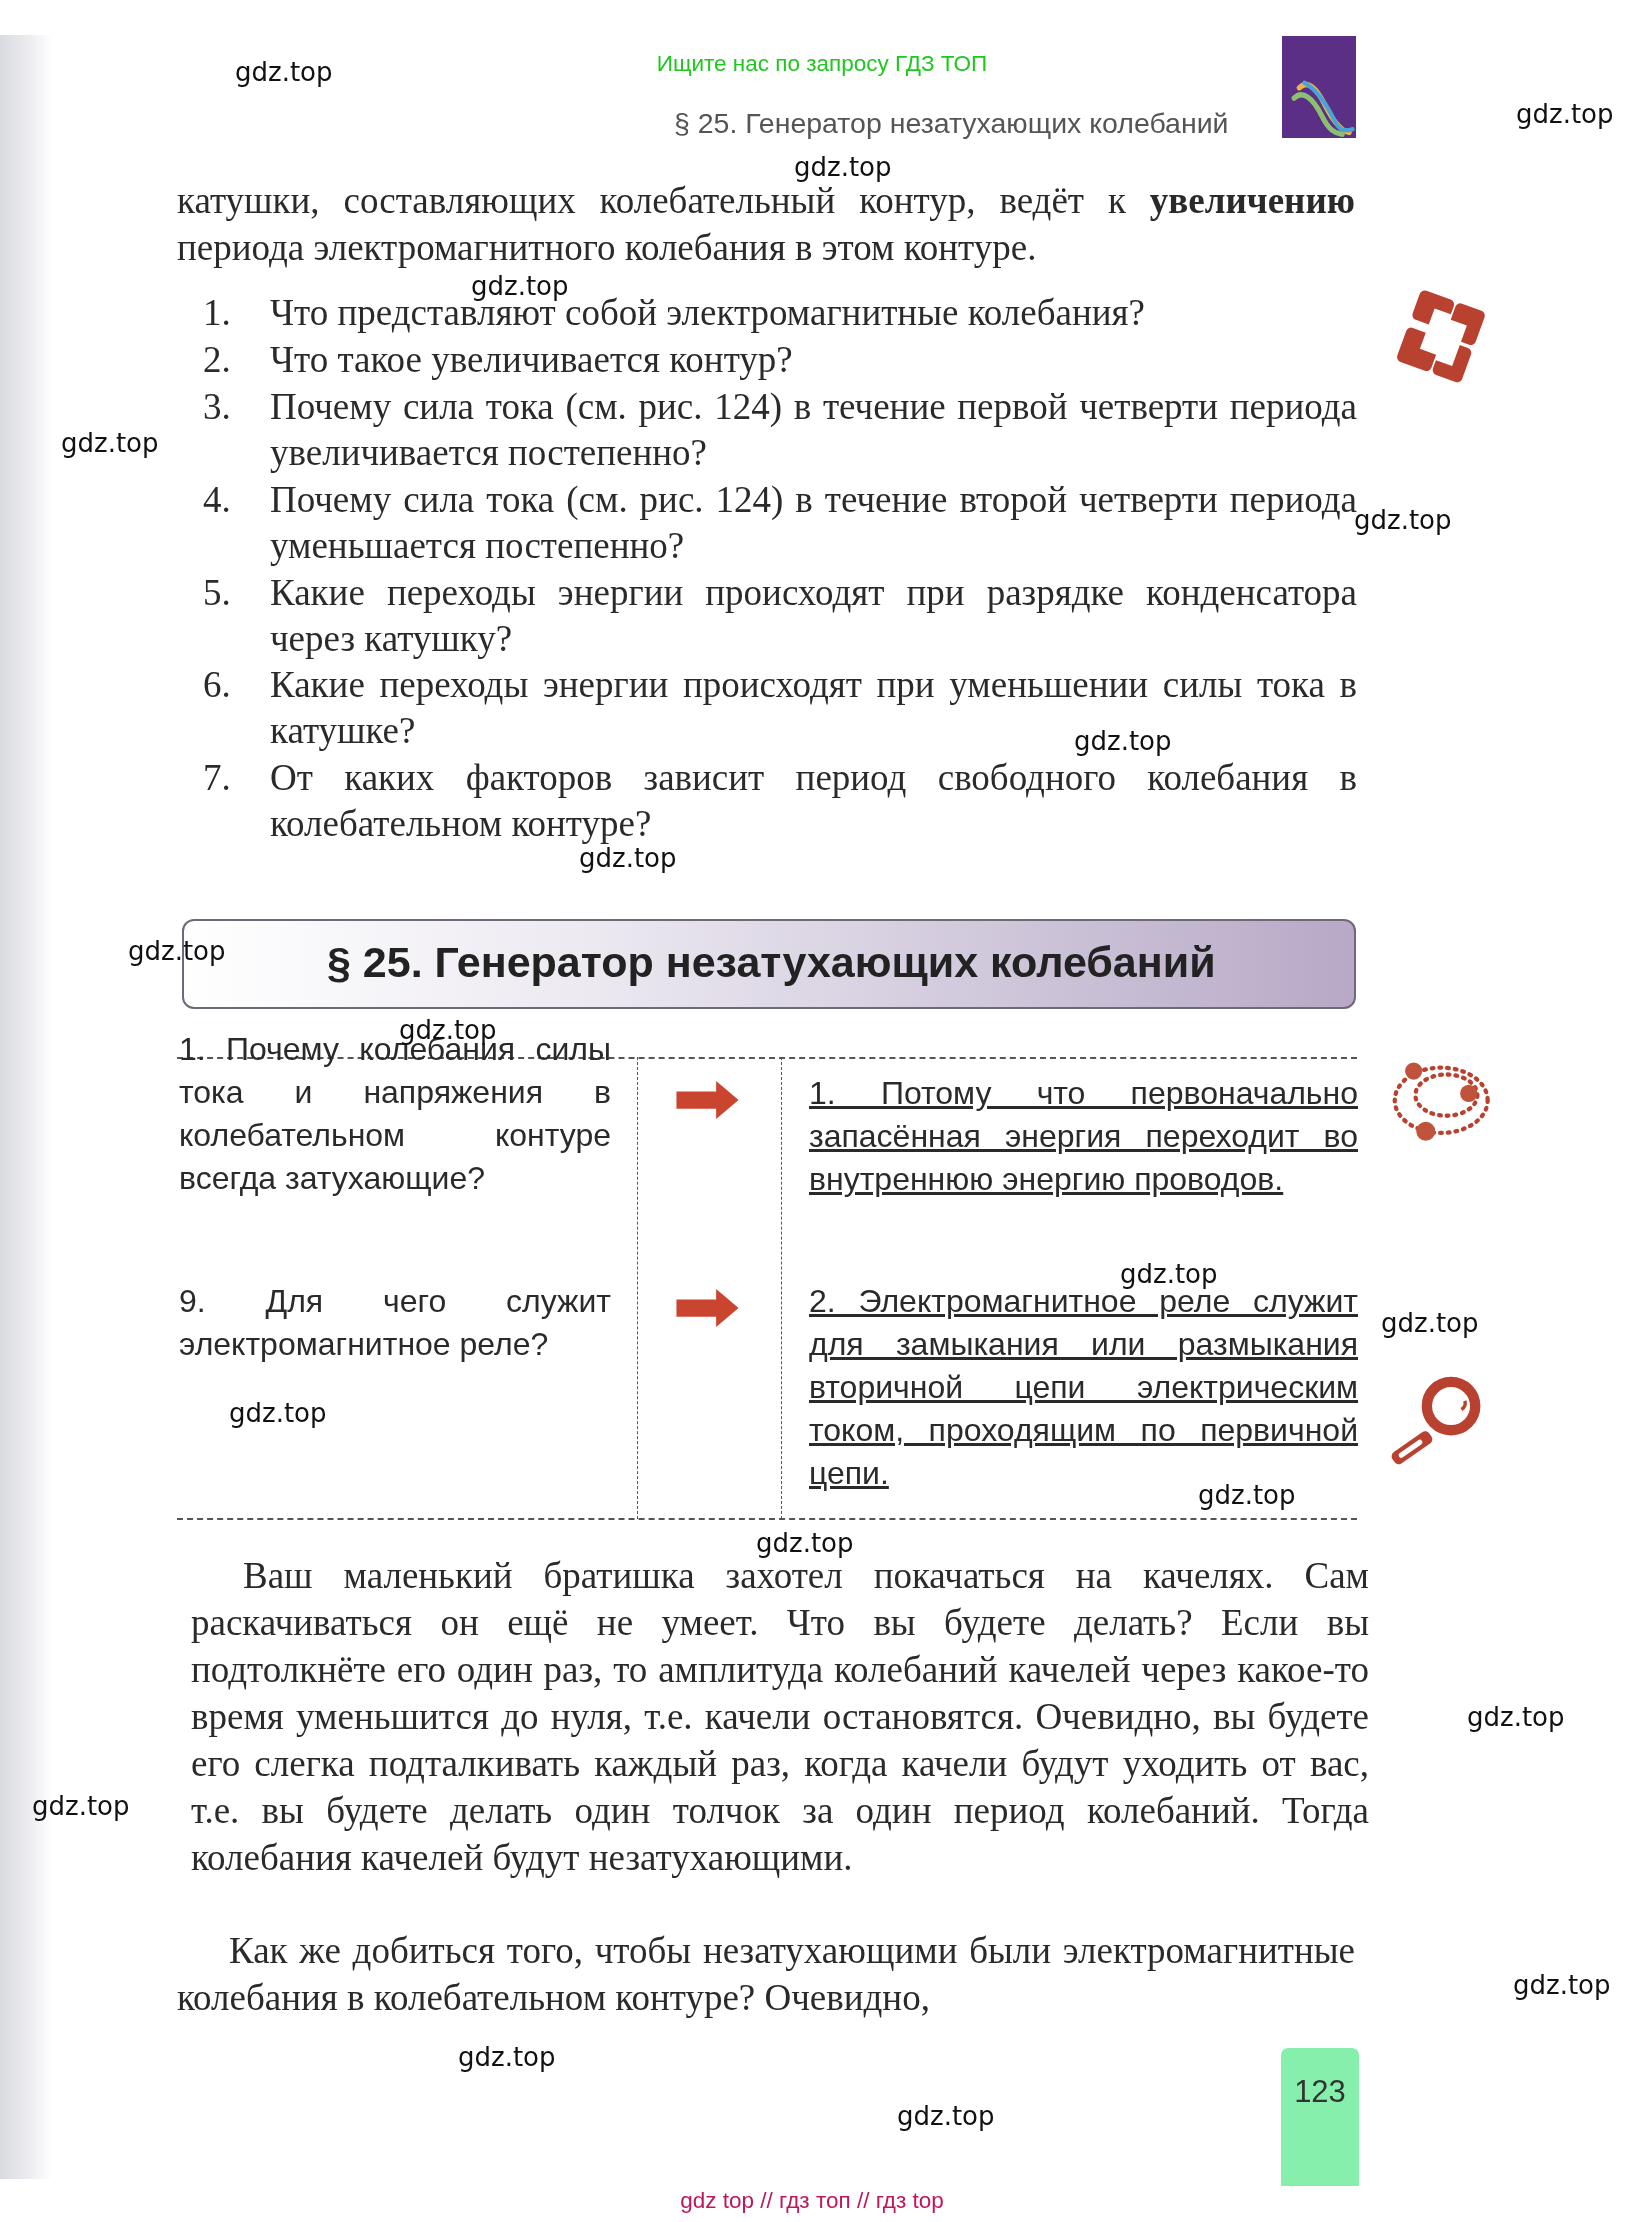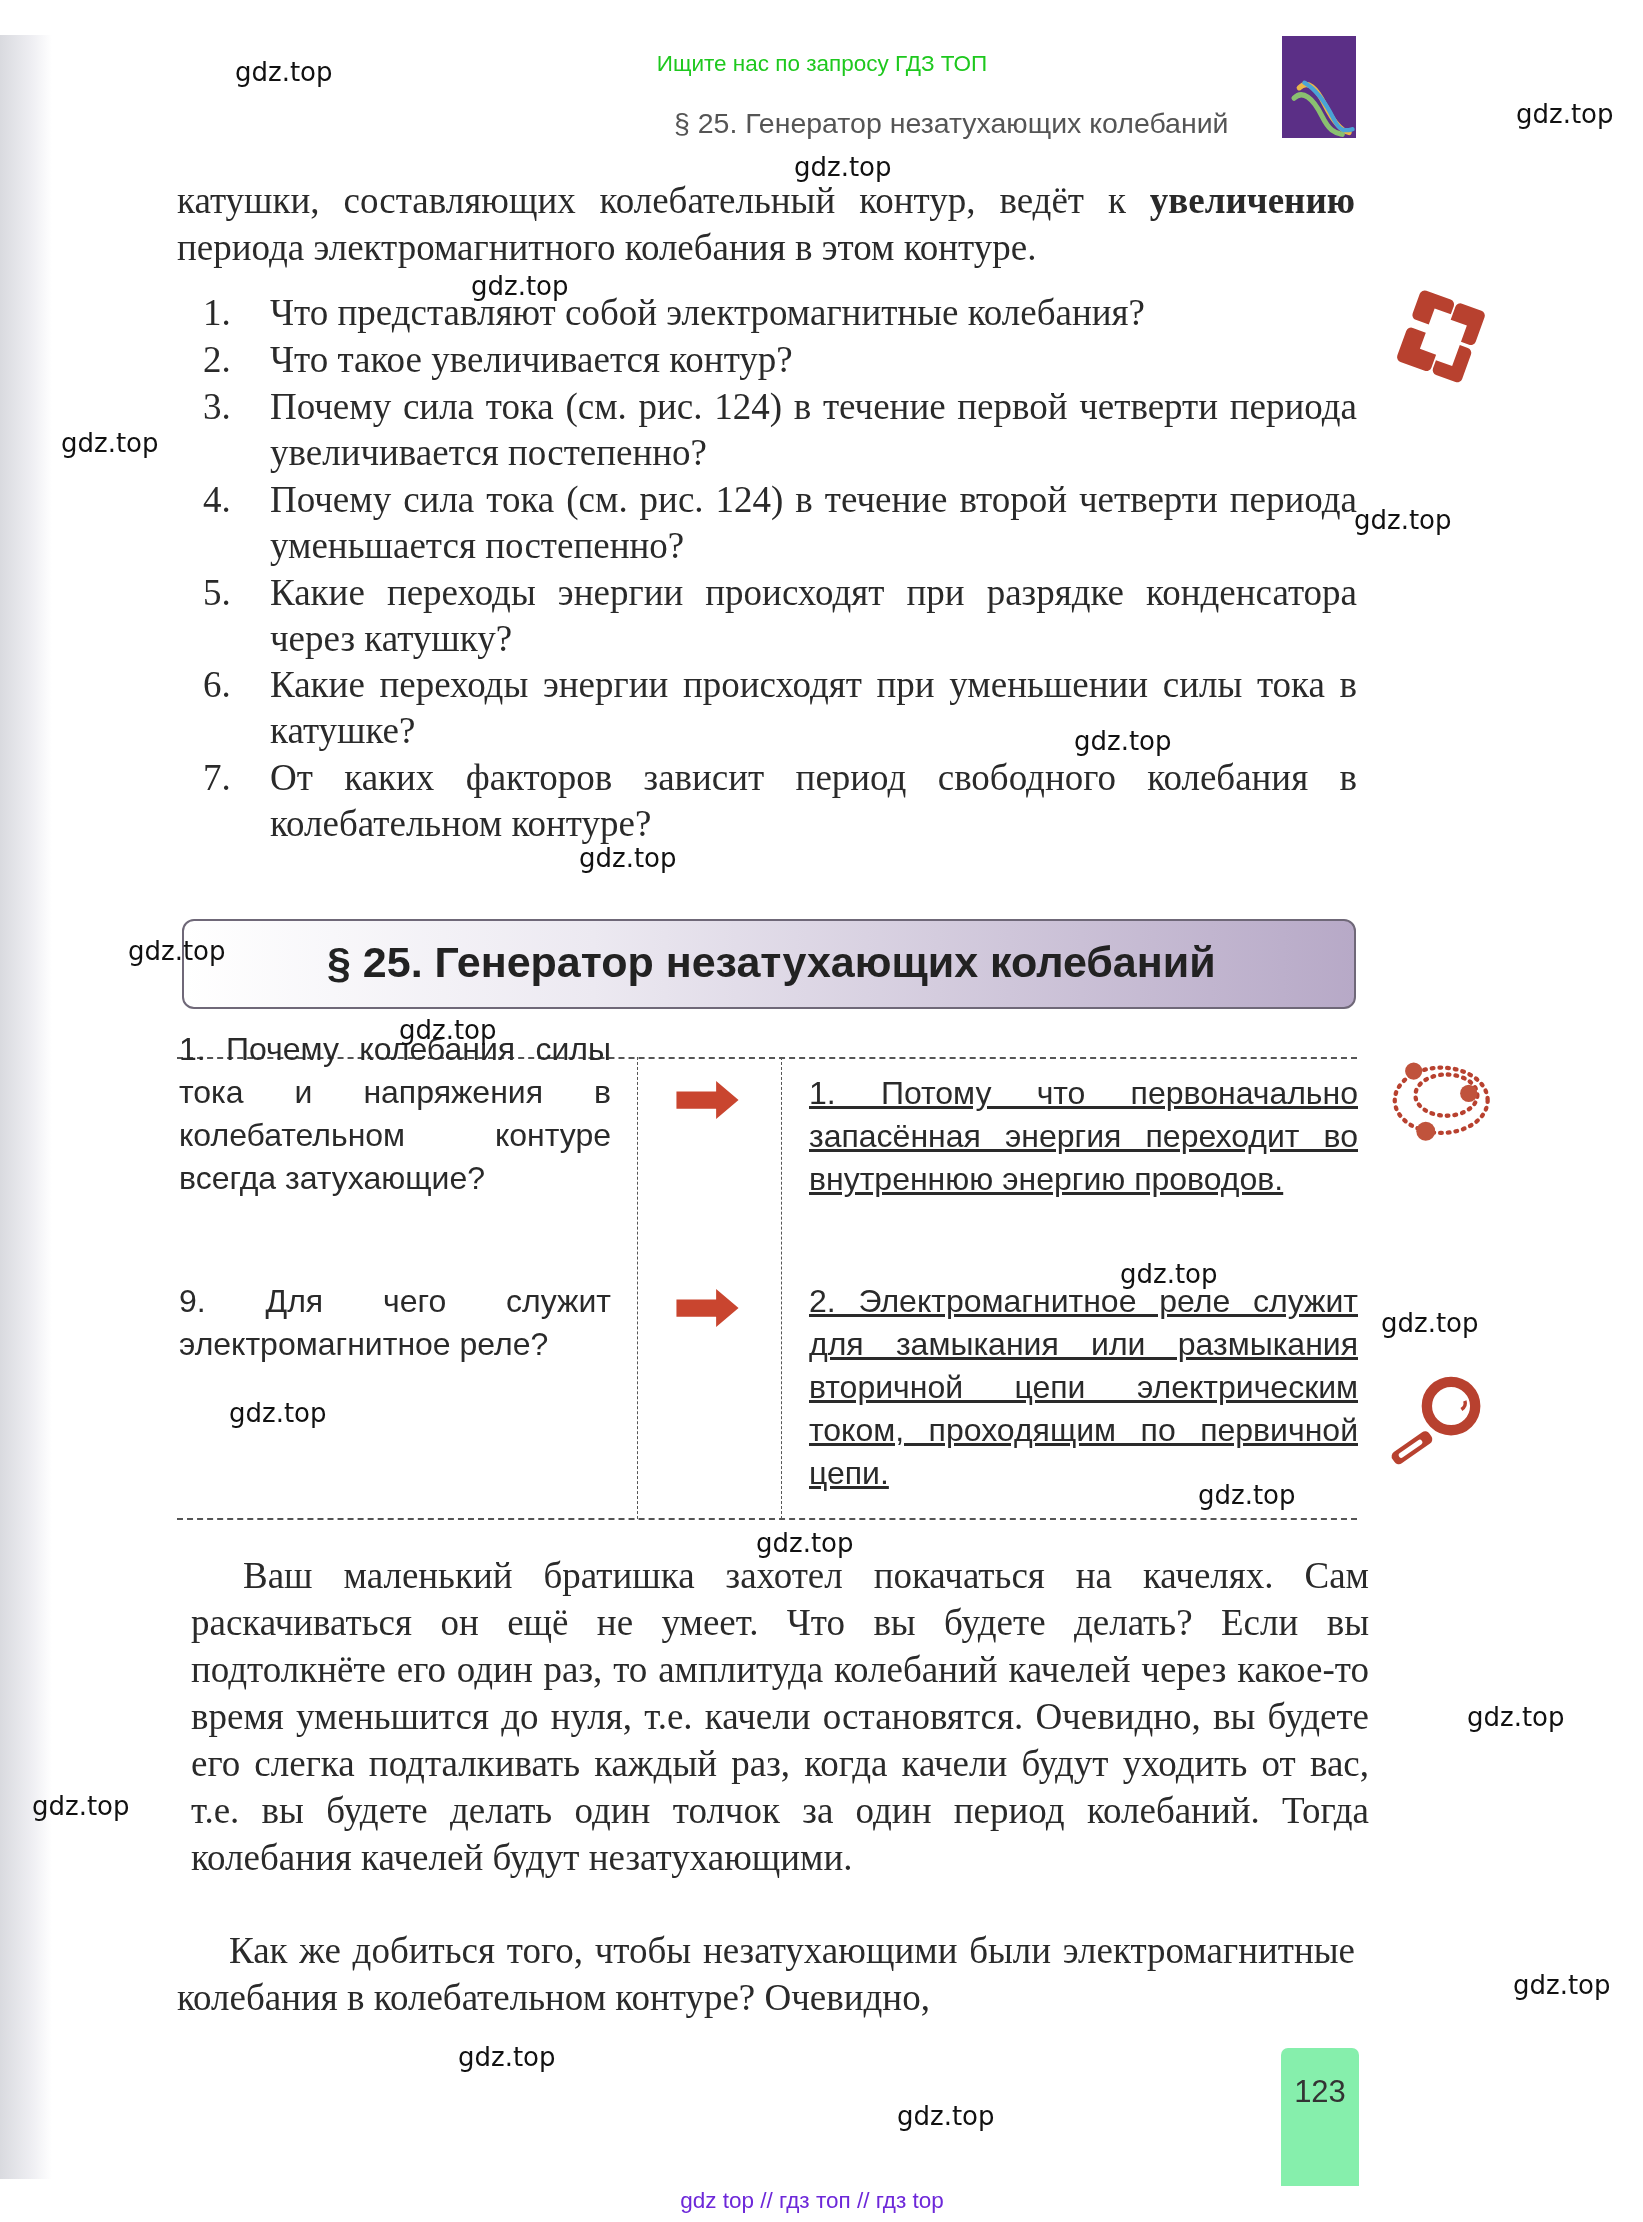--- a/index.html
+++ b/index.html
@@ -13,21 +13,21 @@
     position: absolute; left: 0; top: 35px; width: 52px; height: 2144px;
     background: linear-gradient(90deg, #d9dadf 0%, #eeeef2 60%, #ffffff 100%);
   }
   .wm { position: absolute; font-family: "DejaVu Sans", sans-serif; font-size: 26px; color: #111; }
   .top-banner {
     position: absolute; left: 0; width: 1644px; top: 3.5px; text-align: center;
     font-family: "Liberation Sans", sans-serif; font-size: 22.5px; color: #1ec81e; margin-top: 47px;
   }
   .bottom-banner {
     position: absolute; left: 0; width: 1624px; top: 2188px; text-align: center;
-    font-family: "Liberation Sans", sans-serif; font-size: 22.5px; color: #6d28d9;
+    font-family: "Liberation Sans", sans-serif; font-size: 22.5px; color: #be185d;
   }
   .running-head {
     position: absolute; left: 674px; top: 107px;
     font-family: "Liberation Sans", sans-serif; font-size: 28.5px; color: #555;
   }
   .corner-tab {
     position: absolute; left: 1282px; top: 36px; width: 74px; height: 102px;
     background: #5b2f86;
   }
   .corner-tab svg { width: 100%; height: 100%; }

